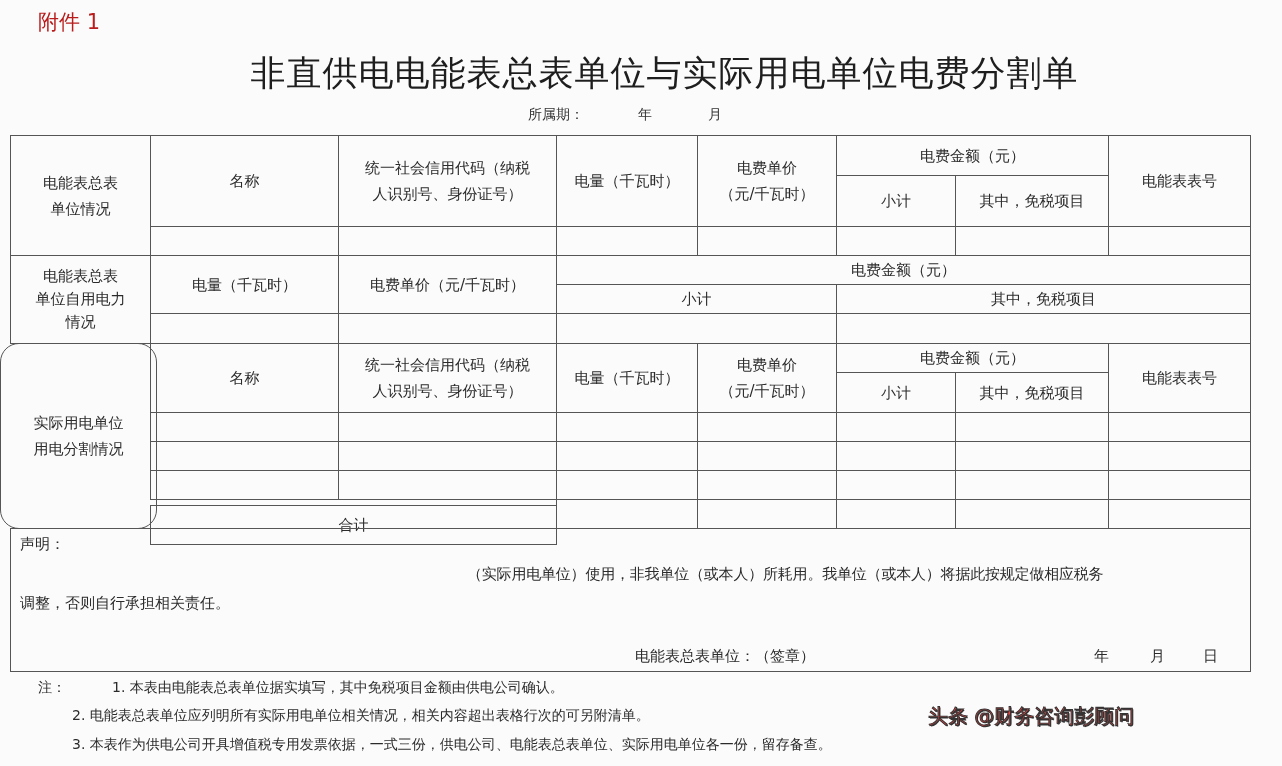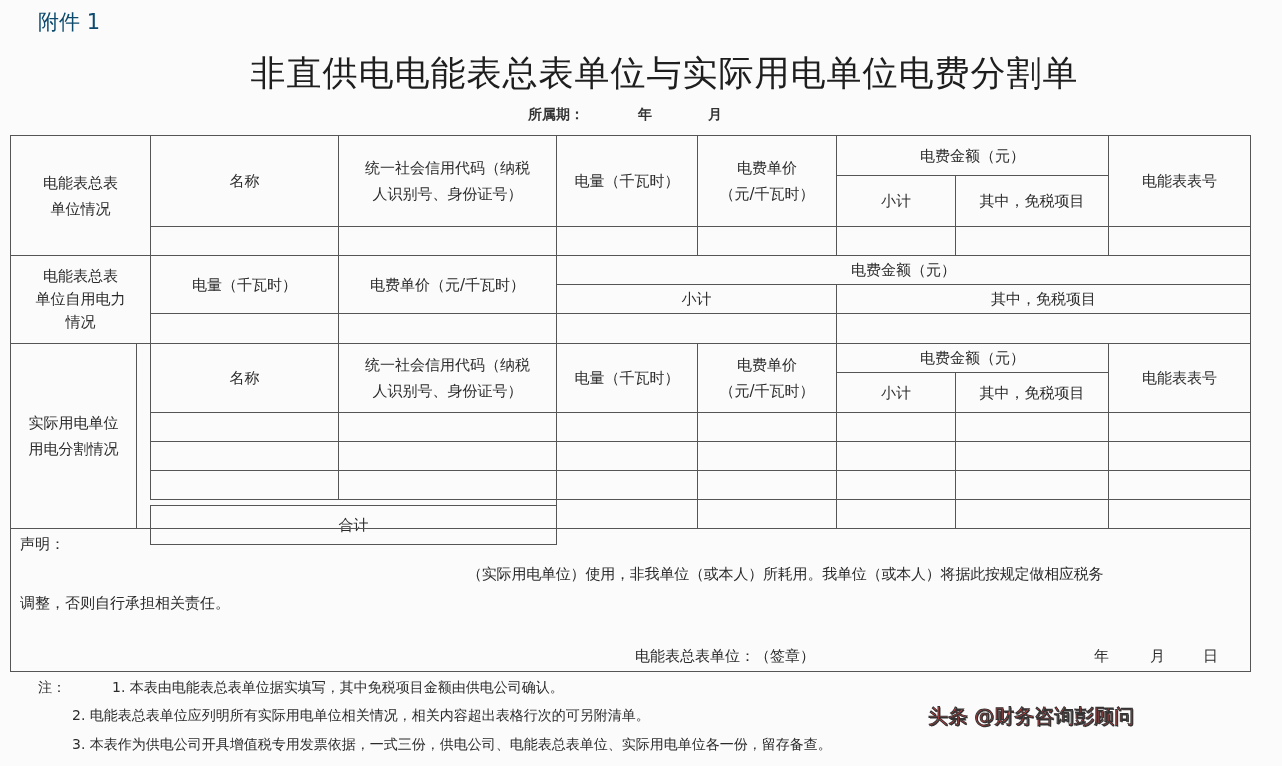--- a/index.html
+++ b/index.html
@@ -1,24 +1,24 @@
 <!DOCTYPE html>
 <html><head>
 <meta charset="utf-8">
 <style>
   html, body { margin: 0; padding: 0; }
   body {
     width: 1282px; height: 766px; background: #fbfbfb; position: relative; overflow: hidden;
     font-family: "DejaVu Sans", "Liberation Sans", sans-serif; color: #222;
   }
   .abs { position: absolute; }
-  .attach { left: 38px; top: 8px; font-size: 21px; color: #0c4a6e; }
+  .attach { left: 38px; top: 8px; font-size: 21px; color: #b91c1c; }
   .title { left: 0; width: 1282px; top: 50px; text-align: center; font-size: 35px; color: #1e1e1e; letter-spacing: 1px; padding-left: 47px; box-sizing: border-box; }
   .period { left: 528px; top: 106px; font-size: 14px; color: #333; }
-  .period span { display: inline-block; font-weight: bold; }
+  .period span { display: inline-block; }
   .period .lbl { width: 110px; }
   .period .yr { width: 70px; }
   .cell {
     position: absolute; box-sizing: border-box; border: 1px solid #555;
     display: flex; align-items: center; justify-content: center; text-align: center;
     font-size: 15px; line-height: 26px; color: #2b2b2b; background: transparent;
   }
   .cell.empty { cursor: text; }
   .decl { position: absolute; left: 10px; top: 528px; width: 1241px; height: 144px; box-sizing: border-box; border: 1px solid #555; }
   .decl .t { position: absolute; font-size: 15px; color: #2b2b2b; white-space: nowrap; }
@@ -62,21 +62,21 @@
 <div class="cell" style="left:338px;top:255px;width:219px;height:59px;">电费单价（元/千瓦时）</div>
 <div class="cell" style="left:556px;top:255px;width:695px;height:30px;">电费金额（元）</div>
 <div class="cell" style="left:556px;top:284px;width:281px;height:30px;">小计</div>
 <div class="cell" style="left:836px;top:284px;width:415px;height:30px;">其中，免税项目</div>
 
 <div class="cell empty" style="left:150px;top:313px;width:189px;height:31px;"></div>
 <div class="cell empty" style="left:338px;top:313px;width:219px;height:31px;"></div>
 <div class="cell empty" style="left:556px;top:313px;width:281px;height:31px;"></div>
 <div class="cell empty" style="left:836px;top:313px;width:415px;height:31px;"></div>
 
-<div class="cell" style="left:10px;top:343px;width:127px;height:186px;white-space:pre-line;">实际用电单位
+<div class="cell" style="left:0;top:343px;width:157px;height:186px;white-space:pre-line;border-radius:19px;">实际用电单位
 用电分割情况</div>
 <div class="cell" style="left:150px;top:343px;width:189px;height:70px;">名称</div>
 <div class="cell" style="left:338px;top:343px;width:219px;height:70px;white-space:pre-line;">统一社会信用代码（纳税
 人识别号、身份证号）</div>
 <div class="cell" style="left:556px;top:343px;width:142px;height:70px;">电量（千瓦时）</div>
 <div class="cell" style="left:697px;top:343px;width:140px;height:70px;white-space:pre-line;">电费单价
 （元/千瓦时）</div>
 <div class="cell" style="left:836px;top:343px;width:273px;height:30px;">电费金额（元）</div>
 <div class="cell" style="left:836px;top:372px;width:120px;height:41px;">小计</div>
 <div class="cell" style="left:955px;top:372px;width:154px;height:41px;">其中，免税项目</div>

